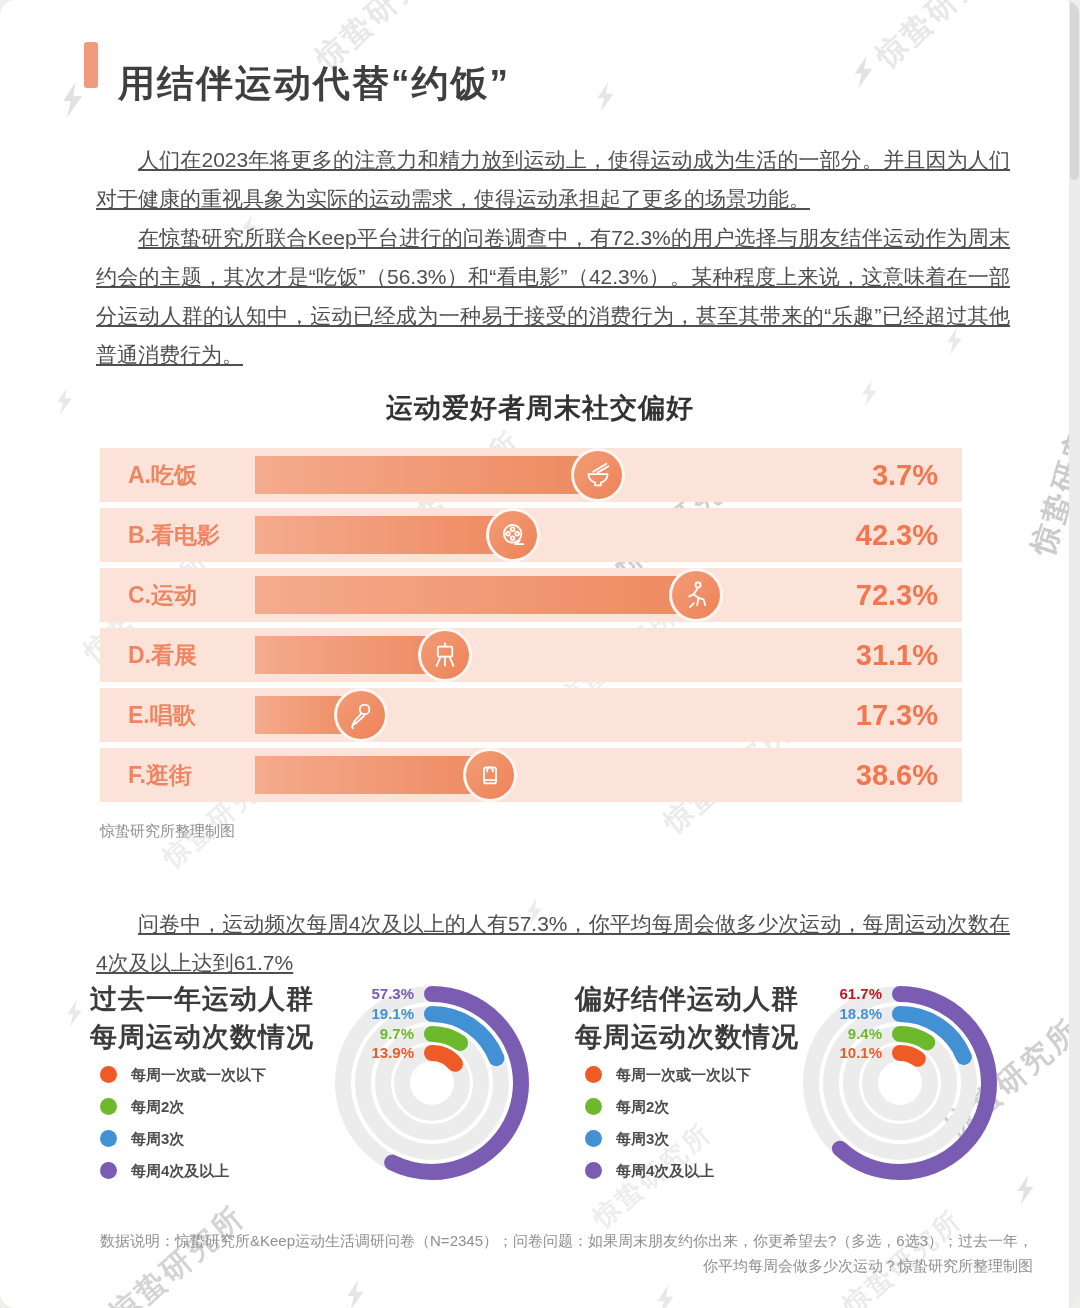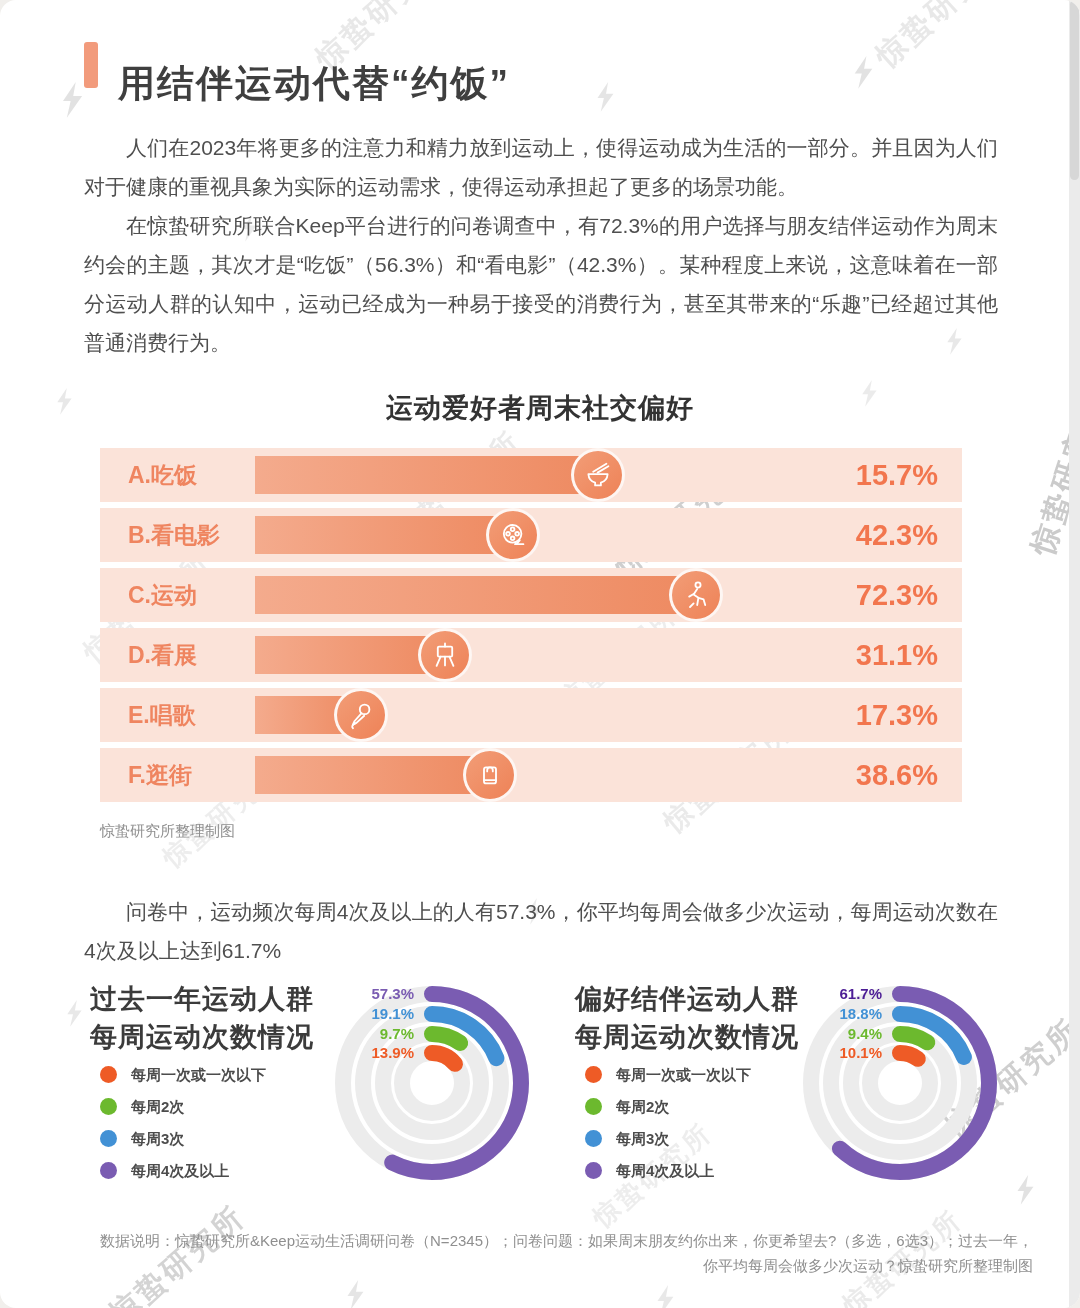--- a/index.html
+++ b/index.html
@@ -6,21 +6,21 @@
   .page{position:relative;width:1080px;height:1308px;background:#ffffff;border-radius:16px;
         overflow:hidden;font-family:"Liberation Sans","DejaVu Sans",sans-serif;margin:0 auto;}
   
   .wm{position:absolute;white-space:nowrap;font-weight:700;pointer-events:none;letter-spacing:3px;}
   .bolt{position:absolute;pointer-events:none;}
   
   .accent-bar{position:absolute;left:84px;top:42px;width:14px;height:46px;background:#f29b7c;border-radius:3px;}
   .page-title{position:absolute;left:118px;top:34px;font-size:37px;font-weight:800;color:#3f3f3f;letter-spacing:2px;}
   
   .para{position:absolute;left:84px;width:914px;font-size:21px;line-height:39px;color:#4f4f4f;
-        text-indent:2em;text-align:justify;margin:0;}
+        text-indent:2em;text-align:justify;margin:12px;text-decoration:underline;}
   #p1{top:128px;}
   #p2{top:206px;}
   #p3{top:892px;}
   
   .chart-title{position:absolute;left:0;top:390px;width:1080px;text-align:center;
                font-size:27px;font-weight:800;color:#333333;letter-spacing:1px;}
   #bar-rows{position:absolute;left:100px;top:448px;width:862px;}
   .bar-row{position:relative;height:54px;margin-bottom:6px;background:#fbe3d9;}
   .bar-row-label{position:absolute;left:28px;top:0;line-height:54px;font-size:23px;font-weight:700;color:#ef8560;}
   .bar-fill{position:absolute;left:155px;top:8px;height:38px;background:linear-gradient(90deg,#f4ab8d,#ee8a61);}
@@ -124,21 +124,21 @@
       <div class="bar-row">
         <span class="bar-row-label">A.吃饭</span>
         <div class="bar-fill" style="width: 343.43px;"></div>
         <div class="bar-icon" style="left: 471.43px;">
           <svg width="32" height="32" viewBox="0 0 40 40" fill="none" stroke="#ffffff" stroke-width="2.3" stroke-linecap="round" stroke-linejoin="round">
             <path d="M8 19h24a12 12 0 0 1-8.4 10.6v3.4h-7.2v-3.4A12 12 0 0 1 8 19z"></path>
             <path d="M14 16 30.5 6"></path>
             <path d="M19.5 17 33 9"></path>
           </svg>
         </div>
-        <span class="bar-pct">15.7%</span>
+        <span class="bar-pct">3.7%</span>
       </div>
       <div class="bar-row">
         <span class="bar-row-label">B.看电影</span>
         <div class="bar-fill" style="width: 258.03px;"></div>
         <div class="bar-icon" style="left: 386.03px;">
           <svg width="32" height="32" viewBox="0 0 40 40" fill="none" stroke="#ffffff" stroke-width="2.3" stroke-linecap="round" stroke-linejoin="round">
             <circle cx="19.5" cy="18.5" r="11"></circle>
             <circle cx="19.5" cy="12.8" r="2.3"></circle>
             <circle cx="13.8" cy="18.5" r="2.3"></circle>
             <circle cx="25.2" cy="18.5" r="2.3"></circle>
@@ -265,21 +265,21 @@
     </div>
   <div class="donut" id="donut-2"><svg width="200" height="200" viewBox="0 0 200 200">
         <circle cx="100" cy="100" r="89" fill="none" stroke="#ececec" stroke-width="16"></circle>
         <circle cx="100" cy="100" r="69" fill="none" stroke="#ececec" stroke-width="16"></circle>
         <circle cx="100" cy="100" r="49" fill="none" stroke="#ececec" stroke-width="16"></circle>
         <circle cx="100" cy="100" r="30" fill="none" stroke="#ececec" stroke-width="16"></circle>
         <circle cx="100" cy="100" r="89" fill="none" stroke="#7a5cb2" stroke-width="16" stroke-dasharray="345.0 559.2" stroke-linecap="round" transform="rotate(-90 100 100)"></circle>
         <circle cx="100" cy="100" r="69" fill="none" stroke="#4291d5" stroke-width="16" stroke-dasharray="81.5 433.5" stroke-linecap="round" transform="rotate(-90 100 100)"></circle>
         <circle cx="100" cy="100" r="49" fill="none" stroke="#6cb92e" stroke-width="16" stroke-dasharray="28.9 307.9" stroke-linecap="round" transform="rotate(-90 100 100)"></circle>
         <circle cx="100" cy="100" r="30" fill="none" stroke="#ee5b26" stroke-width="16" stroke-dasharray="19.0 188.5" stroke-linecap="round" transform="rotate(-90 100 100)"></circle>
-      </svg><div class="donut-label" style="top: 1px; color: #4c1d95;">61.7%</div><div class="donut-label" style="top: 21px; color: rgb(66, 145, 213);">18.8%</div><div class="donut-label" style="top: 41px; color: rgb(108, 185, 46);">9.4%</div><div class="donut-label" style="top: 60px; color: rgb(238, 91, 38);">10.1%</div></div>
+      </svg><div class="donut-label" style="top: 1px; color: #b91c1c;">61.7%</div><div class="donut-label" style="top: 21px; color: rgb(66, 145, 213);">18.8%</div><div class="donut-label" style="top: 41px; color: rgb(108, 185, 46);">9.4%</div><div class="donut-label" style="top: 60px; color: rgb(238, 91, 38);">10.1%</div></div>
 
   <div class="note" id="donut-note">
     <div>数据说明：惊蛰研究所&amp;Keep运动生活调研问卷（N=2345）；问卷问题：如果周末朋友约你出来，你更希望去?（多选，6选3）；过去一年，</div>
     <div>你平均每周会做多少次运动？惊蛰研究所整理制图</div>
   </div>
 
   <div class="scrollbar-track">
     <div class="scrollbar-thumb"></div>
   </div>
 </div>

